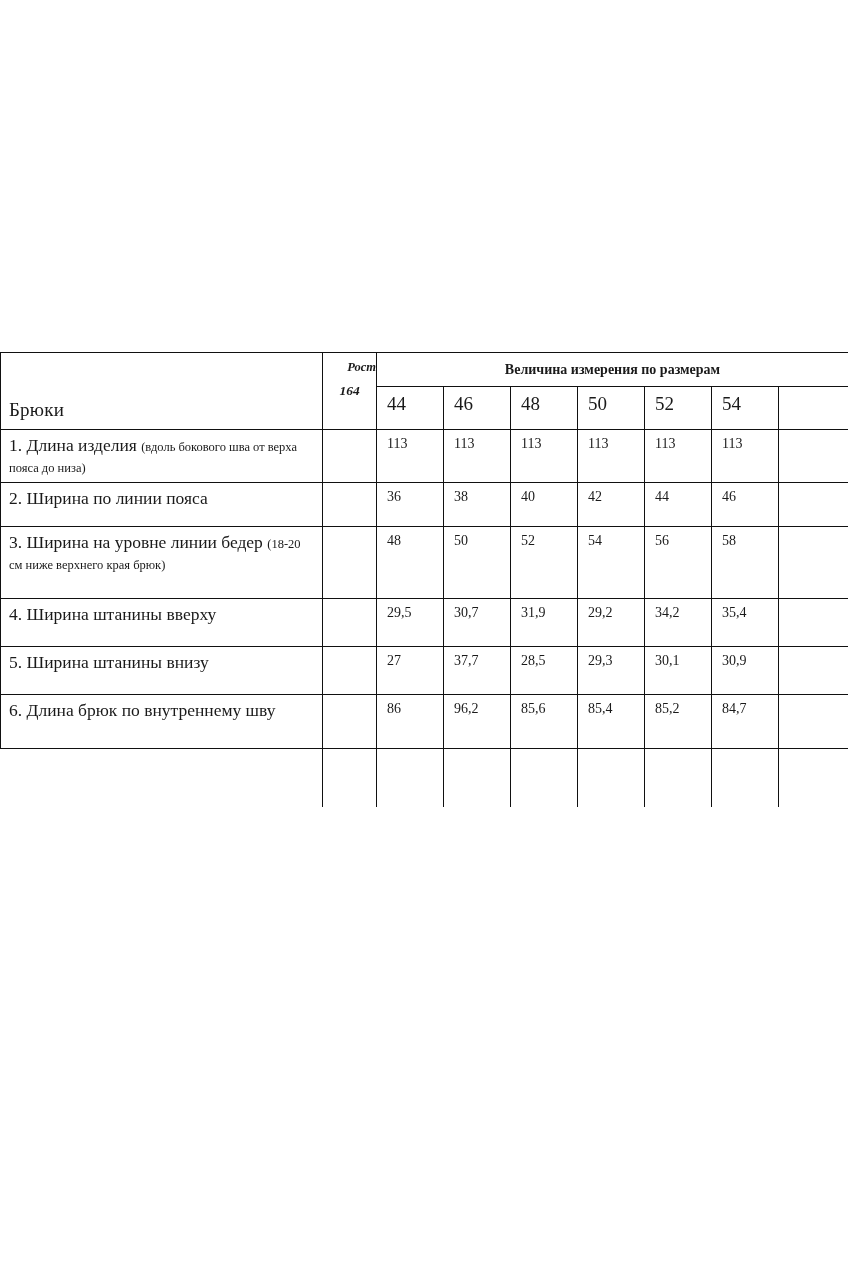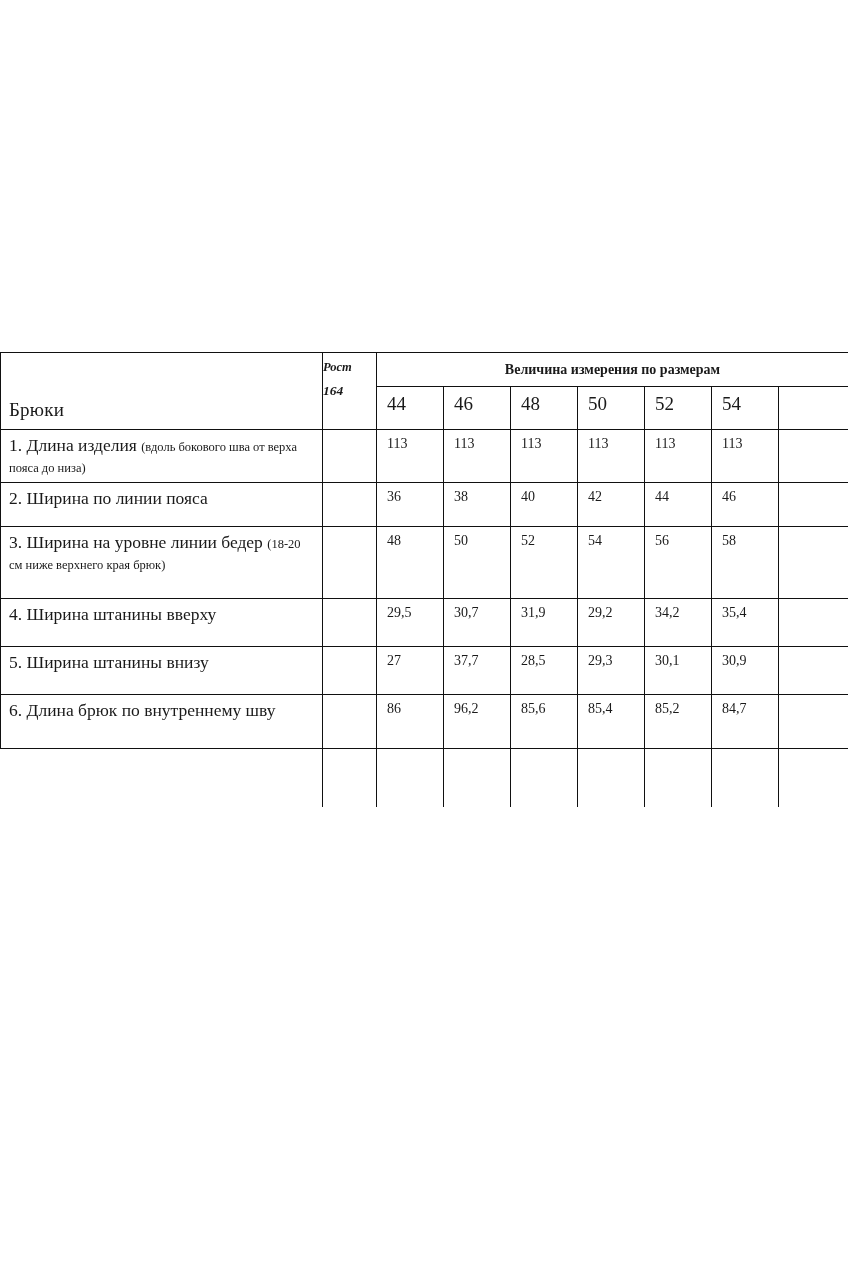--- a/index.html
+++ b/index.html
@@ -56,30 +56,30 @@
   }
 
   .cell-rost-head {
     position: relative;
     height: 76px;
   }
   .rost-label {
     position: absolute;
     left: 0; right: 0;
     top: 7px;
-    text-align: left;
+    text-align: right;
     font-size: 12.5px;
     font-style: italic;
     font-weight: bold;
   }
   .rost-value {
     position: absolute;
     left: 0; right: 0;
     top: 30px;
-    text-align: left;
+    text-align: center;
     font-size: 13.5px;
     font-style: italic;
     font-weight: bold;
   }
 
   .cell-measure-head {
     position: relative;
     height: 76px;
     padding: 0 !important;
   }

